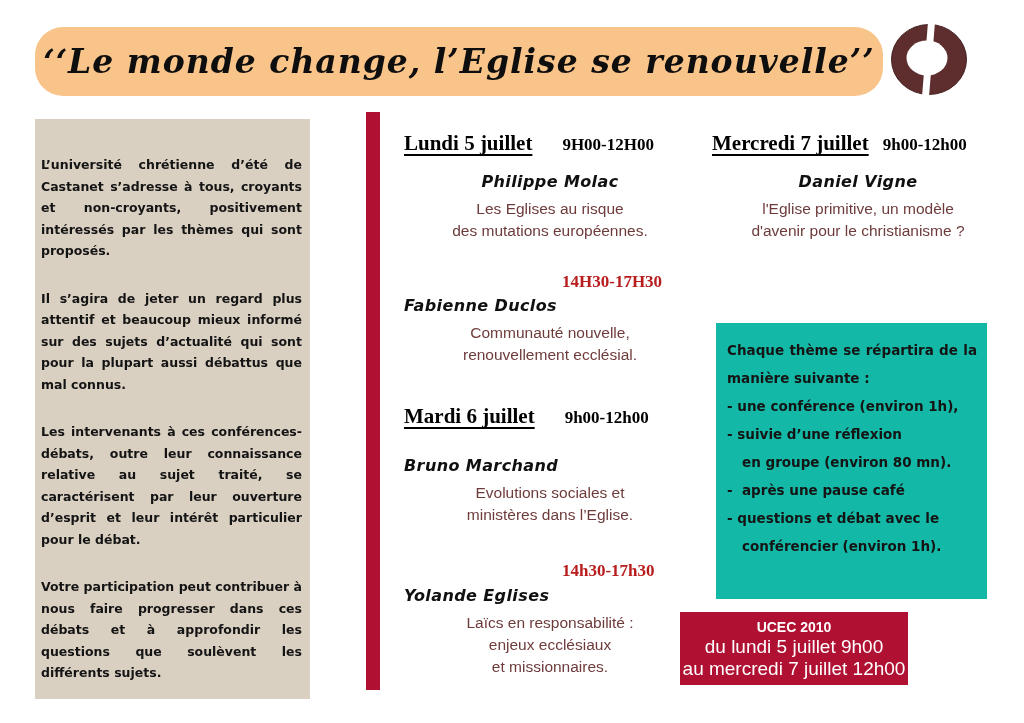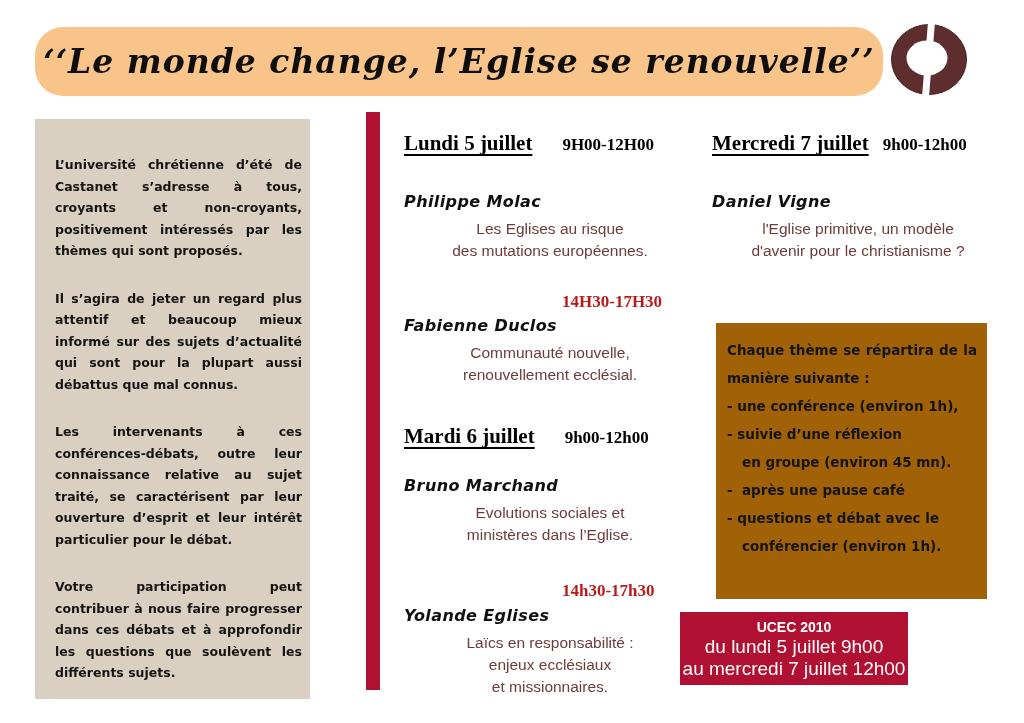--- a/index.html
+++ b/index.html
@@ -16,21 +16,21 @@
   .banner h1 {
     margin:0; font-family:"DejaVu Serif", serif; font-style:italic; font-weight:bold;
     font-size:33px; color:#0e0e0e; letter-spacing:1px; white-space:nowrap;
   }
 
   .logo { position:absolute; left:891px; top:24px; width:76px; height:71px; }
 
   
   .intro-box {
     position:absolute; left:35px; top:119px; width:275px; height:580px;
-    background:#d9d0c2; box-sizing:border-box; padding:35px 8px 0 20px;
+    background:#d9d0c2; box-sizing:border-box; padding:35px 8px 0 6px;
   }
   .intro-box p {
     margin:0 0 26px 0; font-size:12.5px; font-weight:bold; line-height:21.5px;
     text-align:justify; color:#141414;
   }
 
   
   .red-bar { position:absolute; left:366px; top:112px; width:14px; height:578px; background:#b01031; }
 
   
@@ -46,33 +46,33 @@
   .speaker {
     font-size:16px; font-weight:bold; font-style:italic; color:#101010;
     letter-spacing:0.4px; white-space:nowrap;
   }
   .topic {
     text-align:center; color:#6e3b3b; font-family:"Liberation Sans", sans-serif;
     font-size:15.5px; line-height:22px;
   }
   .session-time { font-family:"Liberation Serif", serif; font-weight:bold; font-size:17px; color:#b91c1c; white-space:nowrap; }
 
-  .m-speaker1 { margin-top:36px; }
+  .m-speaker1 { margin-top:16px;text-align:center; }
   .m-topic    { margin-top:7px; }
   .m-time-pm  { margin-top:30px; margin-left:158px; }
   .m-speaker2 { margin-top:4px; }
   .m-day2     { margin-top:38px; }
   .m-speaker3 { margin-top:27px; }
   .m-time-pm2 { margin-top:35px; margin-left:158px; }
   .m-speaker4 { margin-top:5px; }
 
   
   .theme-box {
     position:absolute; left:716px; top:323px; width:271px; height:276px;
-    background:#a16207; box-sizing:border-box; padding:13px 10px 0 11px;
+    background:#14b8a6; box-sizing:border-box; padding:13px 10px 0 11px;
     font-size:13.5px; font-weight:bold; color:#141414; line-height:28px;
   }
   .theme-box .jline { text-align:justify; text-align-last:justify; white-space:normal; }
   .theme-box .line { white-space:pre; }
   .theme-box .indent { padding-left:15px; }
 
   
   .event-box {
     position:absolute; left:680px; top:612px; width:228px; height:73px;
     background:#b01031; color:#ffffff; display:flex; flex-direction:column;
@@ -156,21 +156,21 @@
     <div>l'Eglise primitive, un modèle</div>
     <div>d'avenir pour le christianisme ?</div>
   </div>
 </section>
 
 <div class="theme-box">
   <div class="jline">Chaque thème se répartira de la</div>
   <div class="line">manière suivante :</div>
   <div class="line">- une conférence (environ 1h),</div>
   <div class="line">- suivie d’une réflexion</div>
-  <div class="line indent">en groupe (environ 45 mn).</div>
+  <div class="line indent">en groupe (environ 80 mn).</div>
   <div class="line">-  après une pause café</div>
   <div class="line">- questions et débat avec le</div>
   <div class="line indent">conférencier (environ 1h).</div>
 </div>
 
 <div class="event-box">
   <div class="name">UCEC 2010</div>
   <div class="dates">du lundi 5 juillet 9h00</div>
   <div class="dates">au mercredi 7 juillet 12h00</div>
 </div>

